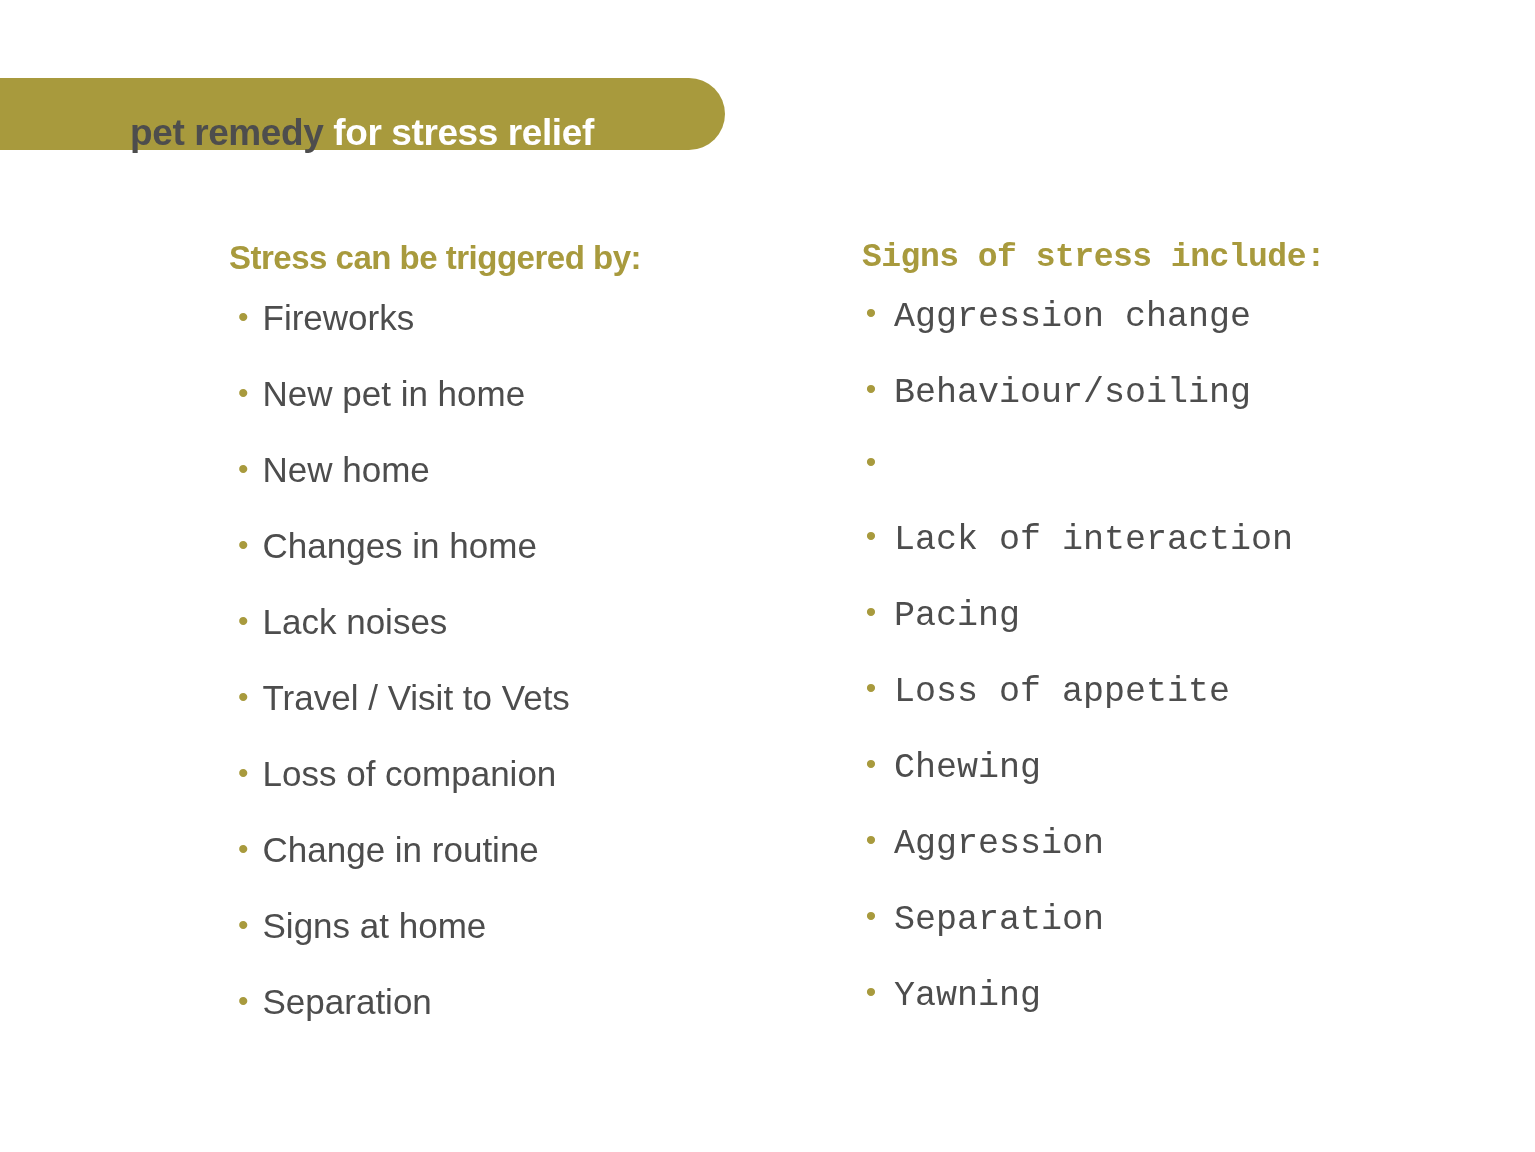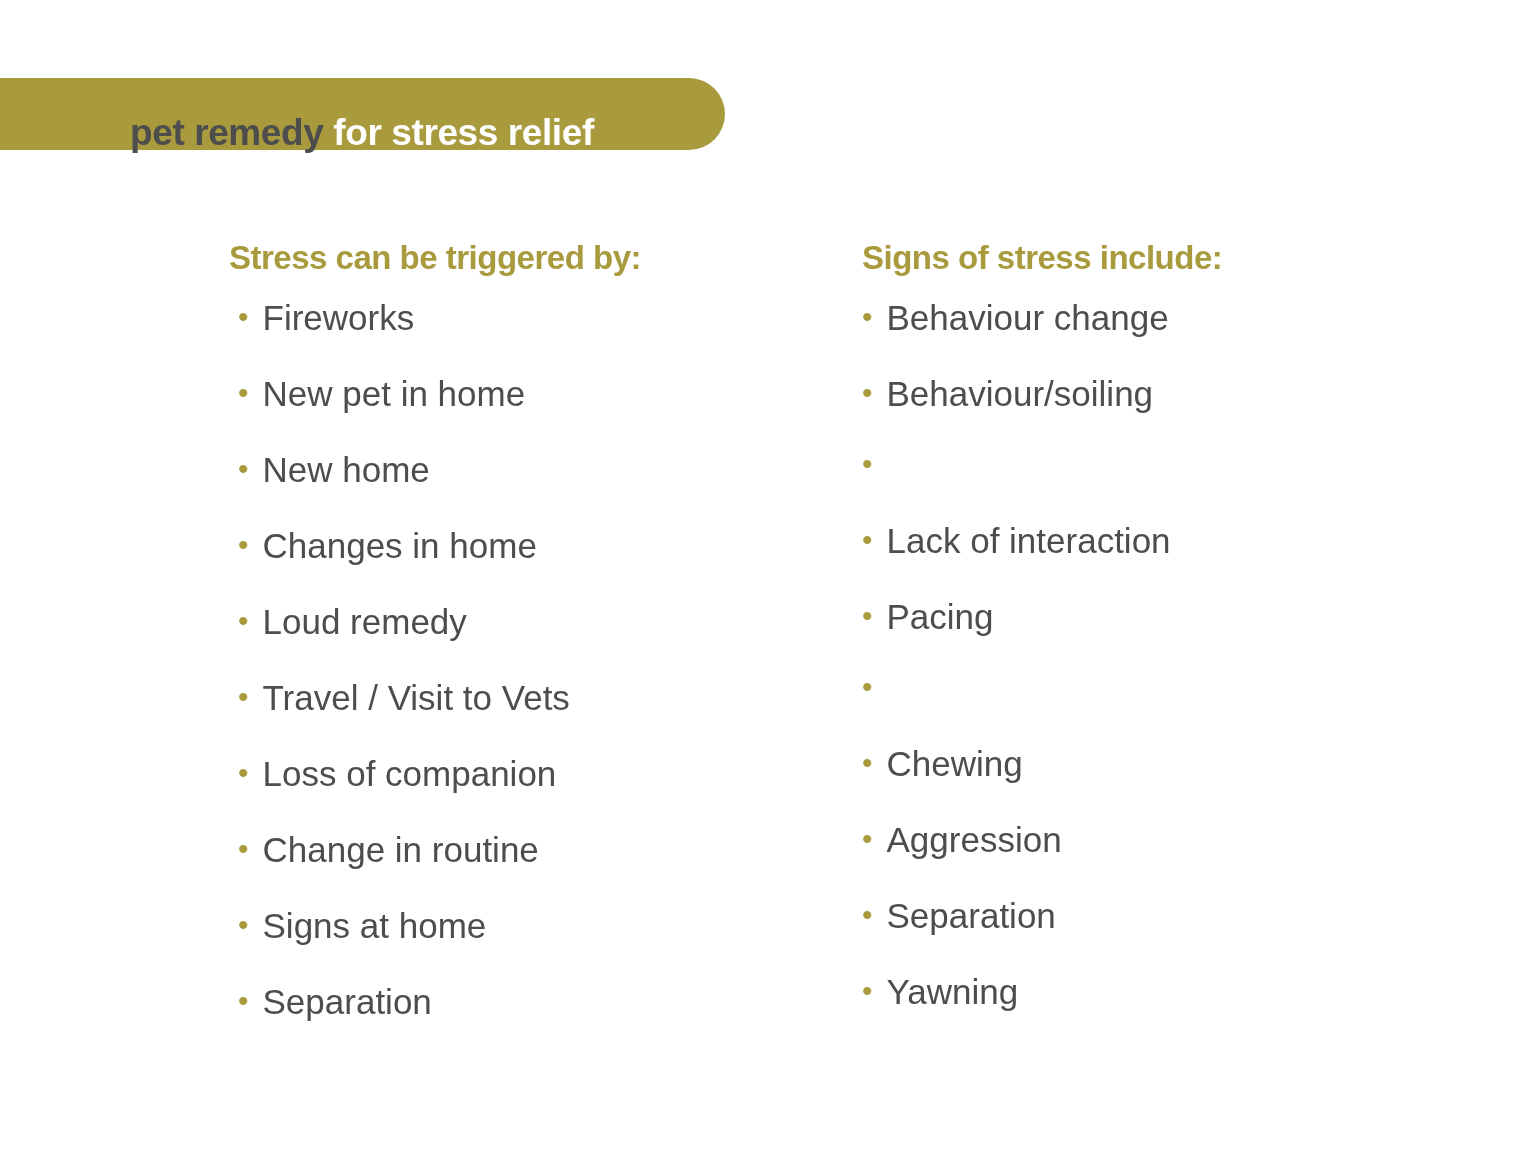--- a/index.html
+++ b/index.html
@@ -55,20 +55,21 @@
   .col {
     box-sizing: border-box;
   }
   .col-left {
     width: 635px;
     padding-left: 229px;
   }
   .col-right {
     width: 600px;
     padding-left: 227px;
+    font-family: Liberation Mono, monospace;
   }
 
   .col-heading {
     color: #a89a3d;
     font-size: 33px;
     font-weight: bold;
     letter-spacing: -0.5px;
     margin: 0 0 24px 0;
     line-height: 1.1;
     white-space: nowrap;
@@ -128,21 +129,21 @@
       <li>
           <span class="bullet-dot">•</span>
           <span class="bullet-label">New home</span>
         </li>
       <li>
           <span class="bullet-dot">•</span>
           <span class="bullet-label">Changes in home</span>
         </li>
       <li>
           <span class="bullet-dot">•</span>
-          <span class="bullet-label">Loud remedy</span>
+          <span class="bullet-label">Lack noises</span>
         </li>
       <li>
           <span class="bullet-dot">•</span>
           <span class="bullet-label">Travel / Visit to Vets</span>
         </li>
       <li>
           <span class="bullet-dot">•</span>
           <span class="bullet-label">Loss of companion</span>
         </li>
       <li>
@@ -158,39 +159,40 @@
           <span class="bullet-label">Separation</span>
         </li>
     </ul>
   </div>
 
   <div class="col col-right">
     <h2 class="col-heading">Signs of stress include:</h2>
     <ul class="bullets">
       <li>
           <span class="bullet-dot">•</span>
-          <span class="bullet-label">Behaviour change</span>
+          <span class="bullet-label">Aggression change</span>
         </li>
       <li>
           <span class="bullet-dot">•</span>
           <span class="bullet-label">Behaviour/soiling</span>
         </li>
       <li>
           <span class="bullet-dot">•</span>
         </li>
       <li>
           <span class="bullet-dot">•</span>
           <span class="bullet-label">Lack of interaction</span>
         </li>
       <li>
           <span class="bullet-dot">•</span>
           <span class="bullet-label">Pacing</span>
         </li>
       <li>
           <span class="bullet-dot">•</span>
+          <span class="bullet-label">Loss of appetite</span>
         </li>
       <li>
           <span class="bullet-dot">•</span>
           <span class="bullet-label">Chewing</span>
         </li>
       <li>
           <span class="bullet-dot">•</span>
           <span class="bullet-label">Aggression</span>
         </li>
       <li>

